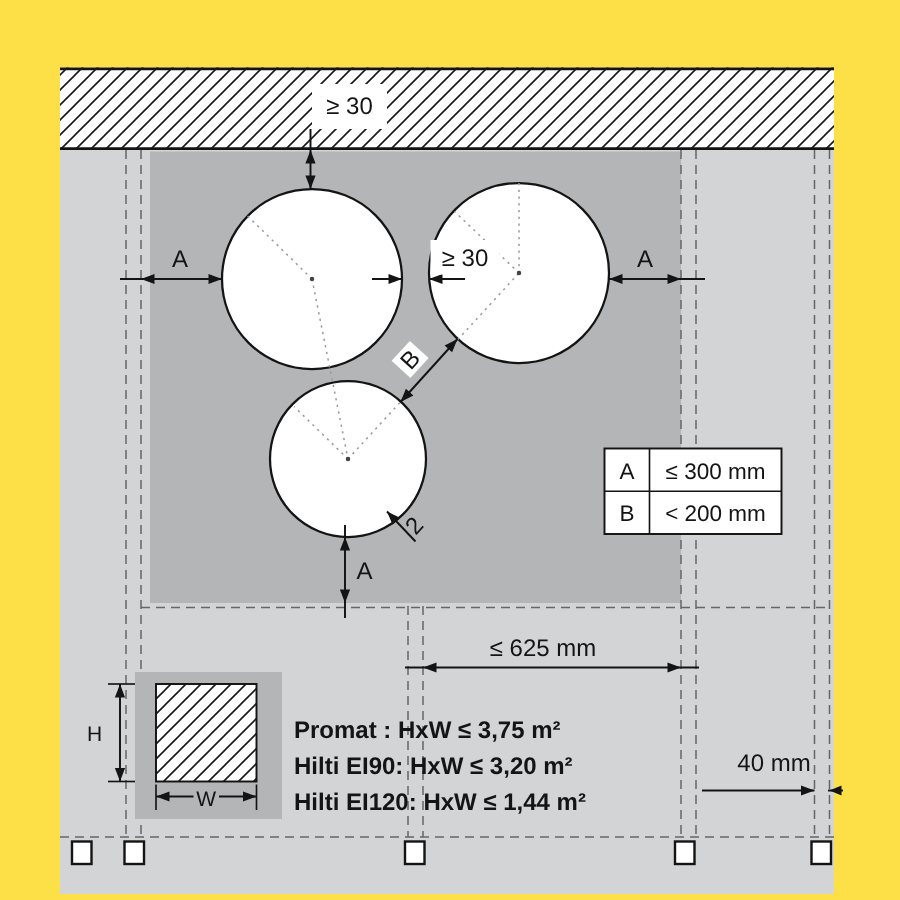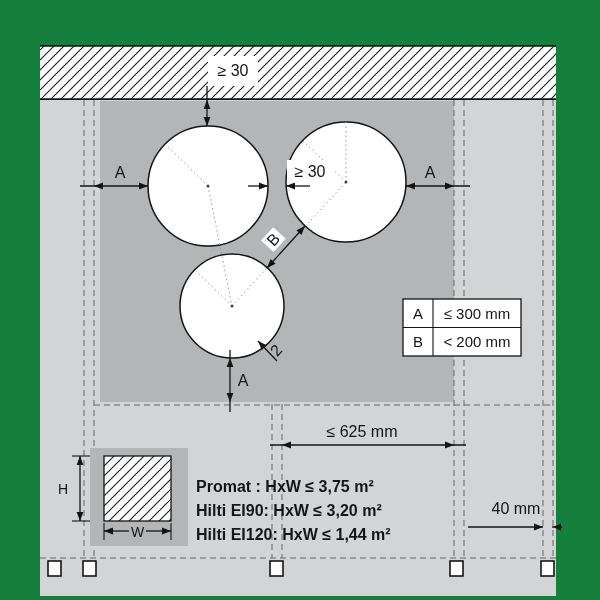--- a/index.html
+++ b/index.html
@@ -1,16 +1,16 @@
 <!DOCTYPE html>
 <html><head>
 <meta charset="utf-8">
 <style>
   html,body{margin:0;padding:0;background:#fff;}
-  .stage{position:relative;width:600px;height:600px;background:#15803d;overflow:hidden;}
+  .stage{position:relative;width:600px;height:600px;background:#fde047;overflow:hidden;}
   text{font-family:"Liberation Sans","DejaVu Sans",sans-serif;fill:#141414;}
   .dim{font-size:16px;}
   .dimsm{font-size:14px;}
   .note{font-size:16px;font-weight:600;}
   .tbl{font-size:15px;}
 </style>
 </head>
 <body>
 
 <div class="stage">

